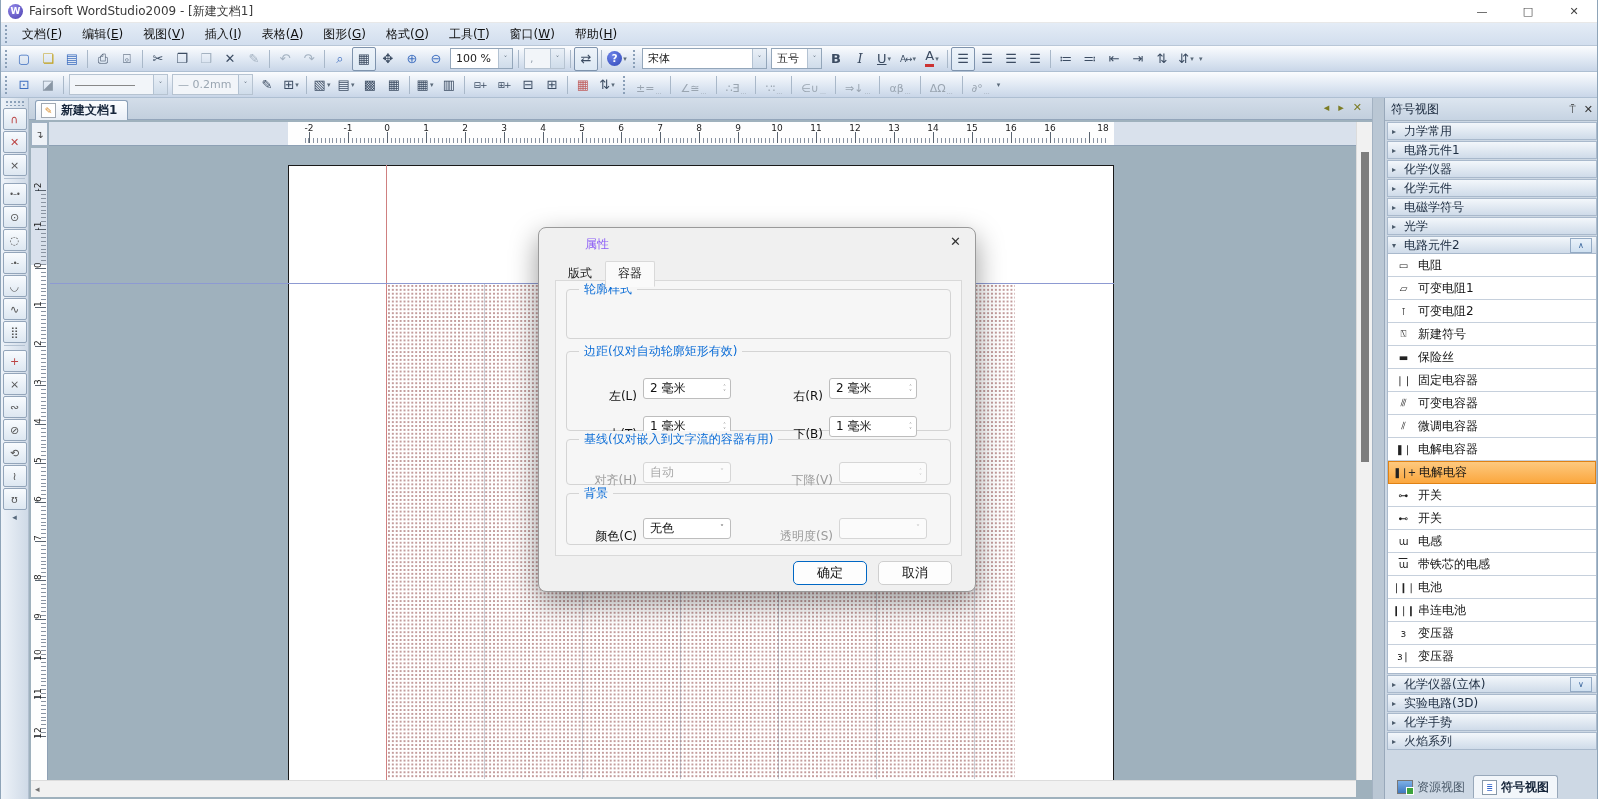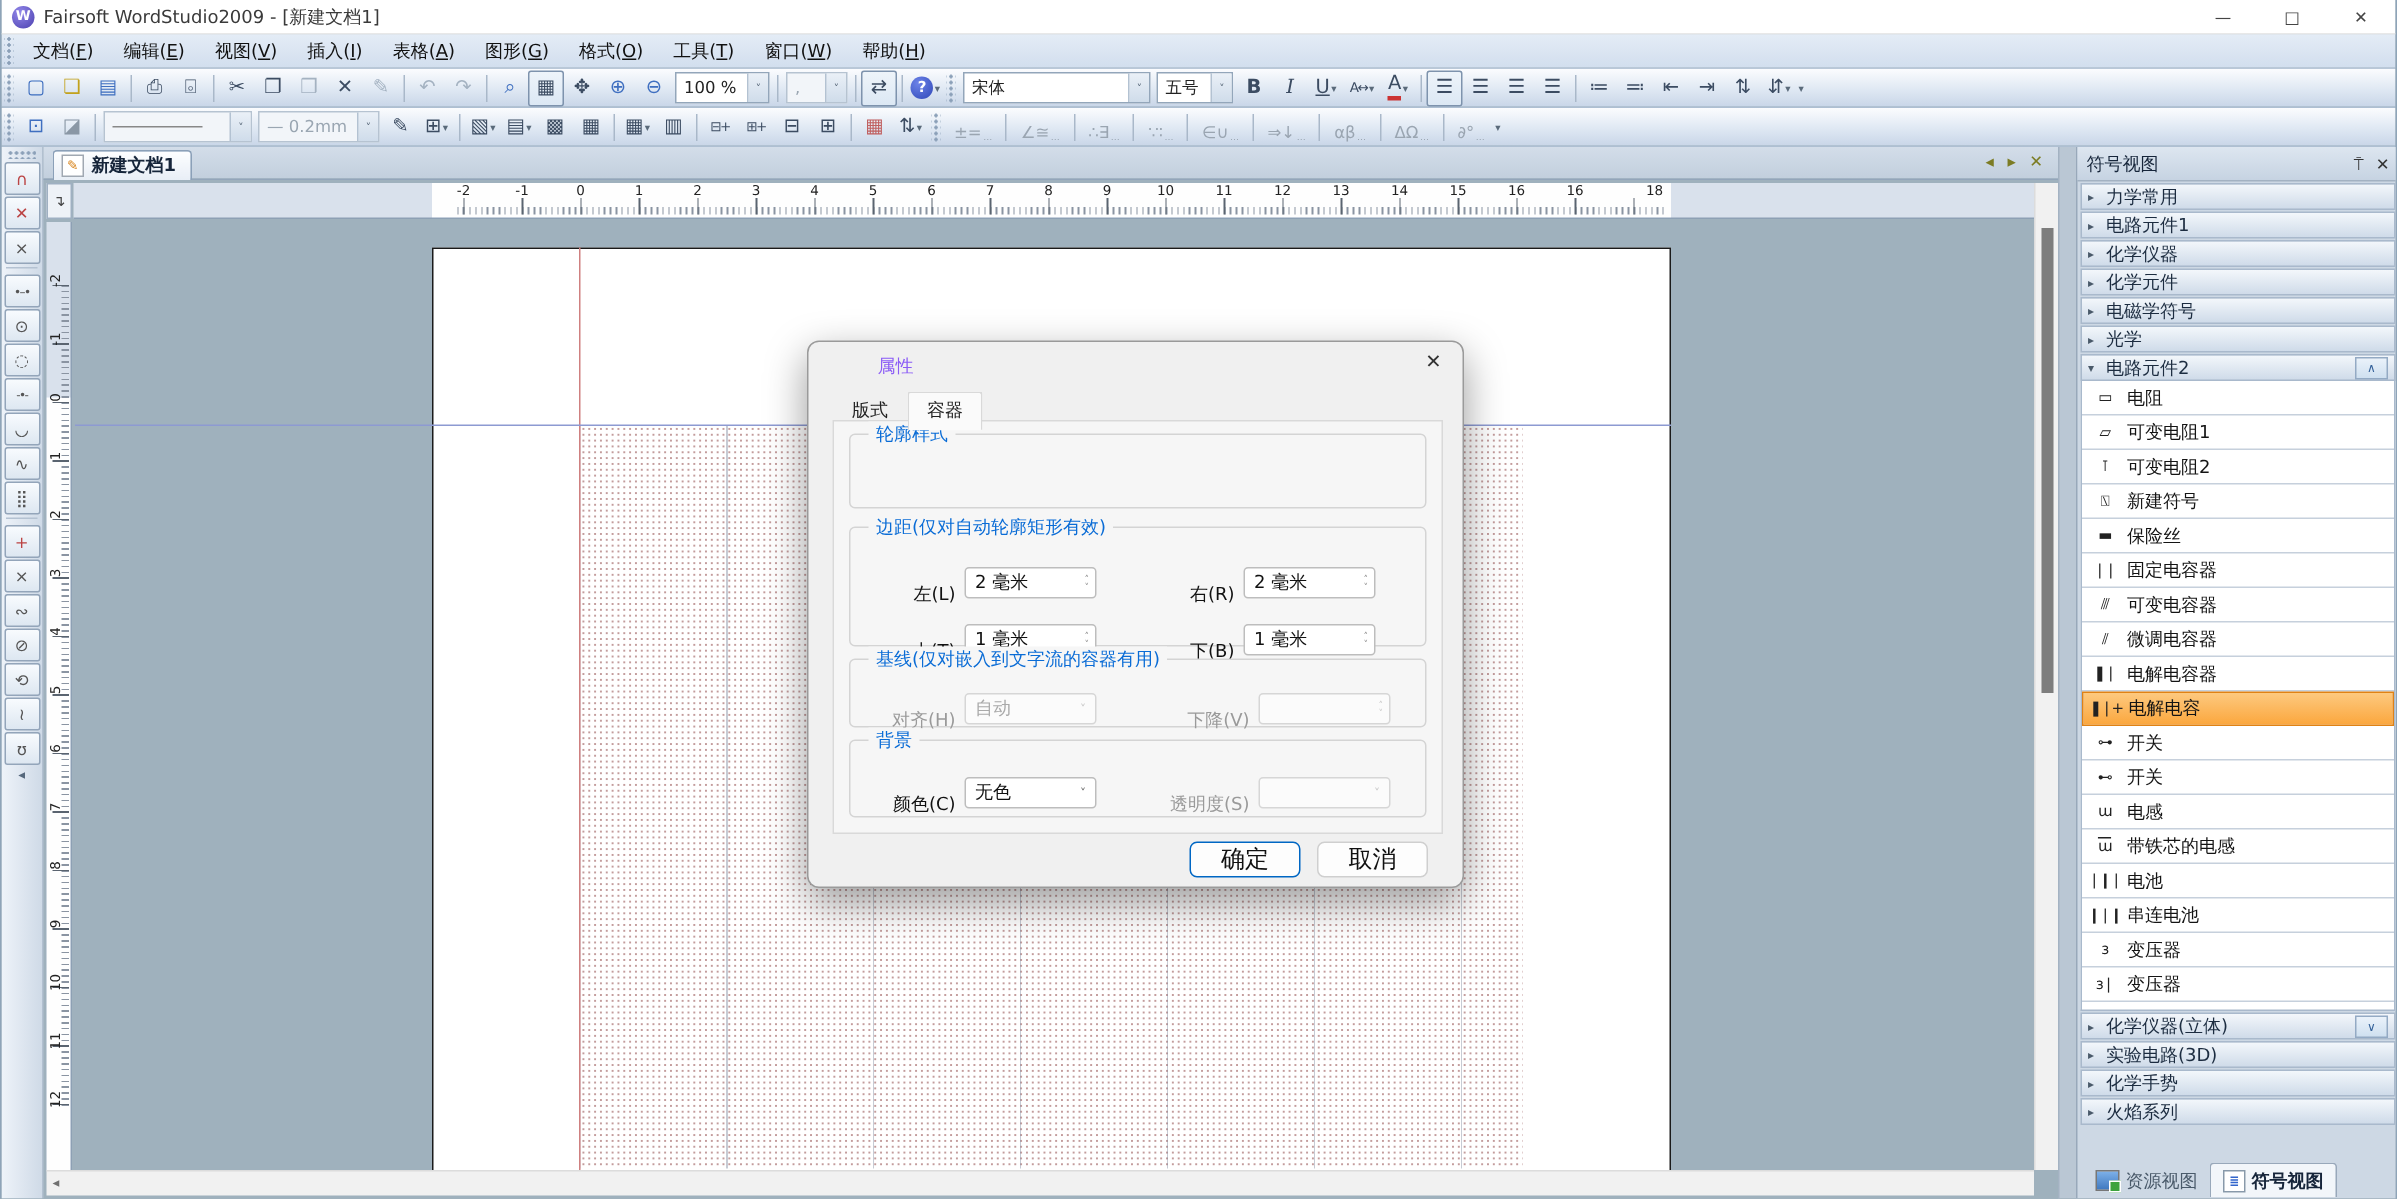--- a/index.html
+++ b/index.html
@@ -179,21 +179,21 @@
   .flabel.w2{width:72px;} .flabel.gry{color:#9a9a9a;}
   .spin,.combo2{width:88px;height:21px;border:1px solid #bdbdbd;border-radius:3px;background:#fff;
     display:flex;align-items:center;box-sizing:border-box;font-size:12px;padding-left:6px;color:#111;gap:24px;}
   .spin .ud{margin-left:auto;display:flex;flex-direction:column;line-height:5px;font-size:6px;
     color:#8a8a8a;padding-right:4px;}
   .combo2 .ca{margin-left:auto;font-size:8px;color:#666;padding-right:6px;}
   .spin.dis,.combo2.dis{background:#fbfbfb;border-color:#d6d6d6;color:#aaa;}
   .spin.dis .ud,.combo2.dis .ca{color:#c8c8c8;}
   #dlg-buttons{position:absolute;right:23px;bottom:6px;display:flex;gap:11px;}
   .dbtn{width:72px;height:22px;background:#fdfdfd;border:1px solid #cfcfcf;border-radius:5px;
-    font-size:16px;color:#111;display:flex;align-items:center;justify-content:center;}
+    font-size:13px;color:#111;display:flex;align-items:center;justify-content:center;}
   .dbtn.default{border:1.5px solid #0067c4;}
 </style>
 </head>
 <body>
 
 <div id="titlebar">
   <div class="appicon">W</div>
   <span id="title-text">Fairsoft WordStudio2009 - [新建文档1]</span>
   <div id="winbtns">
     <span class="wbtn">—</span>

